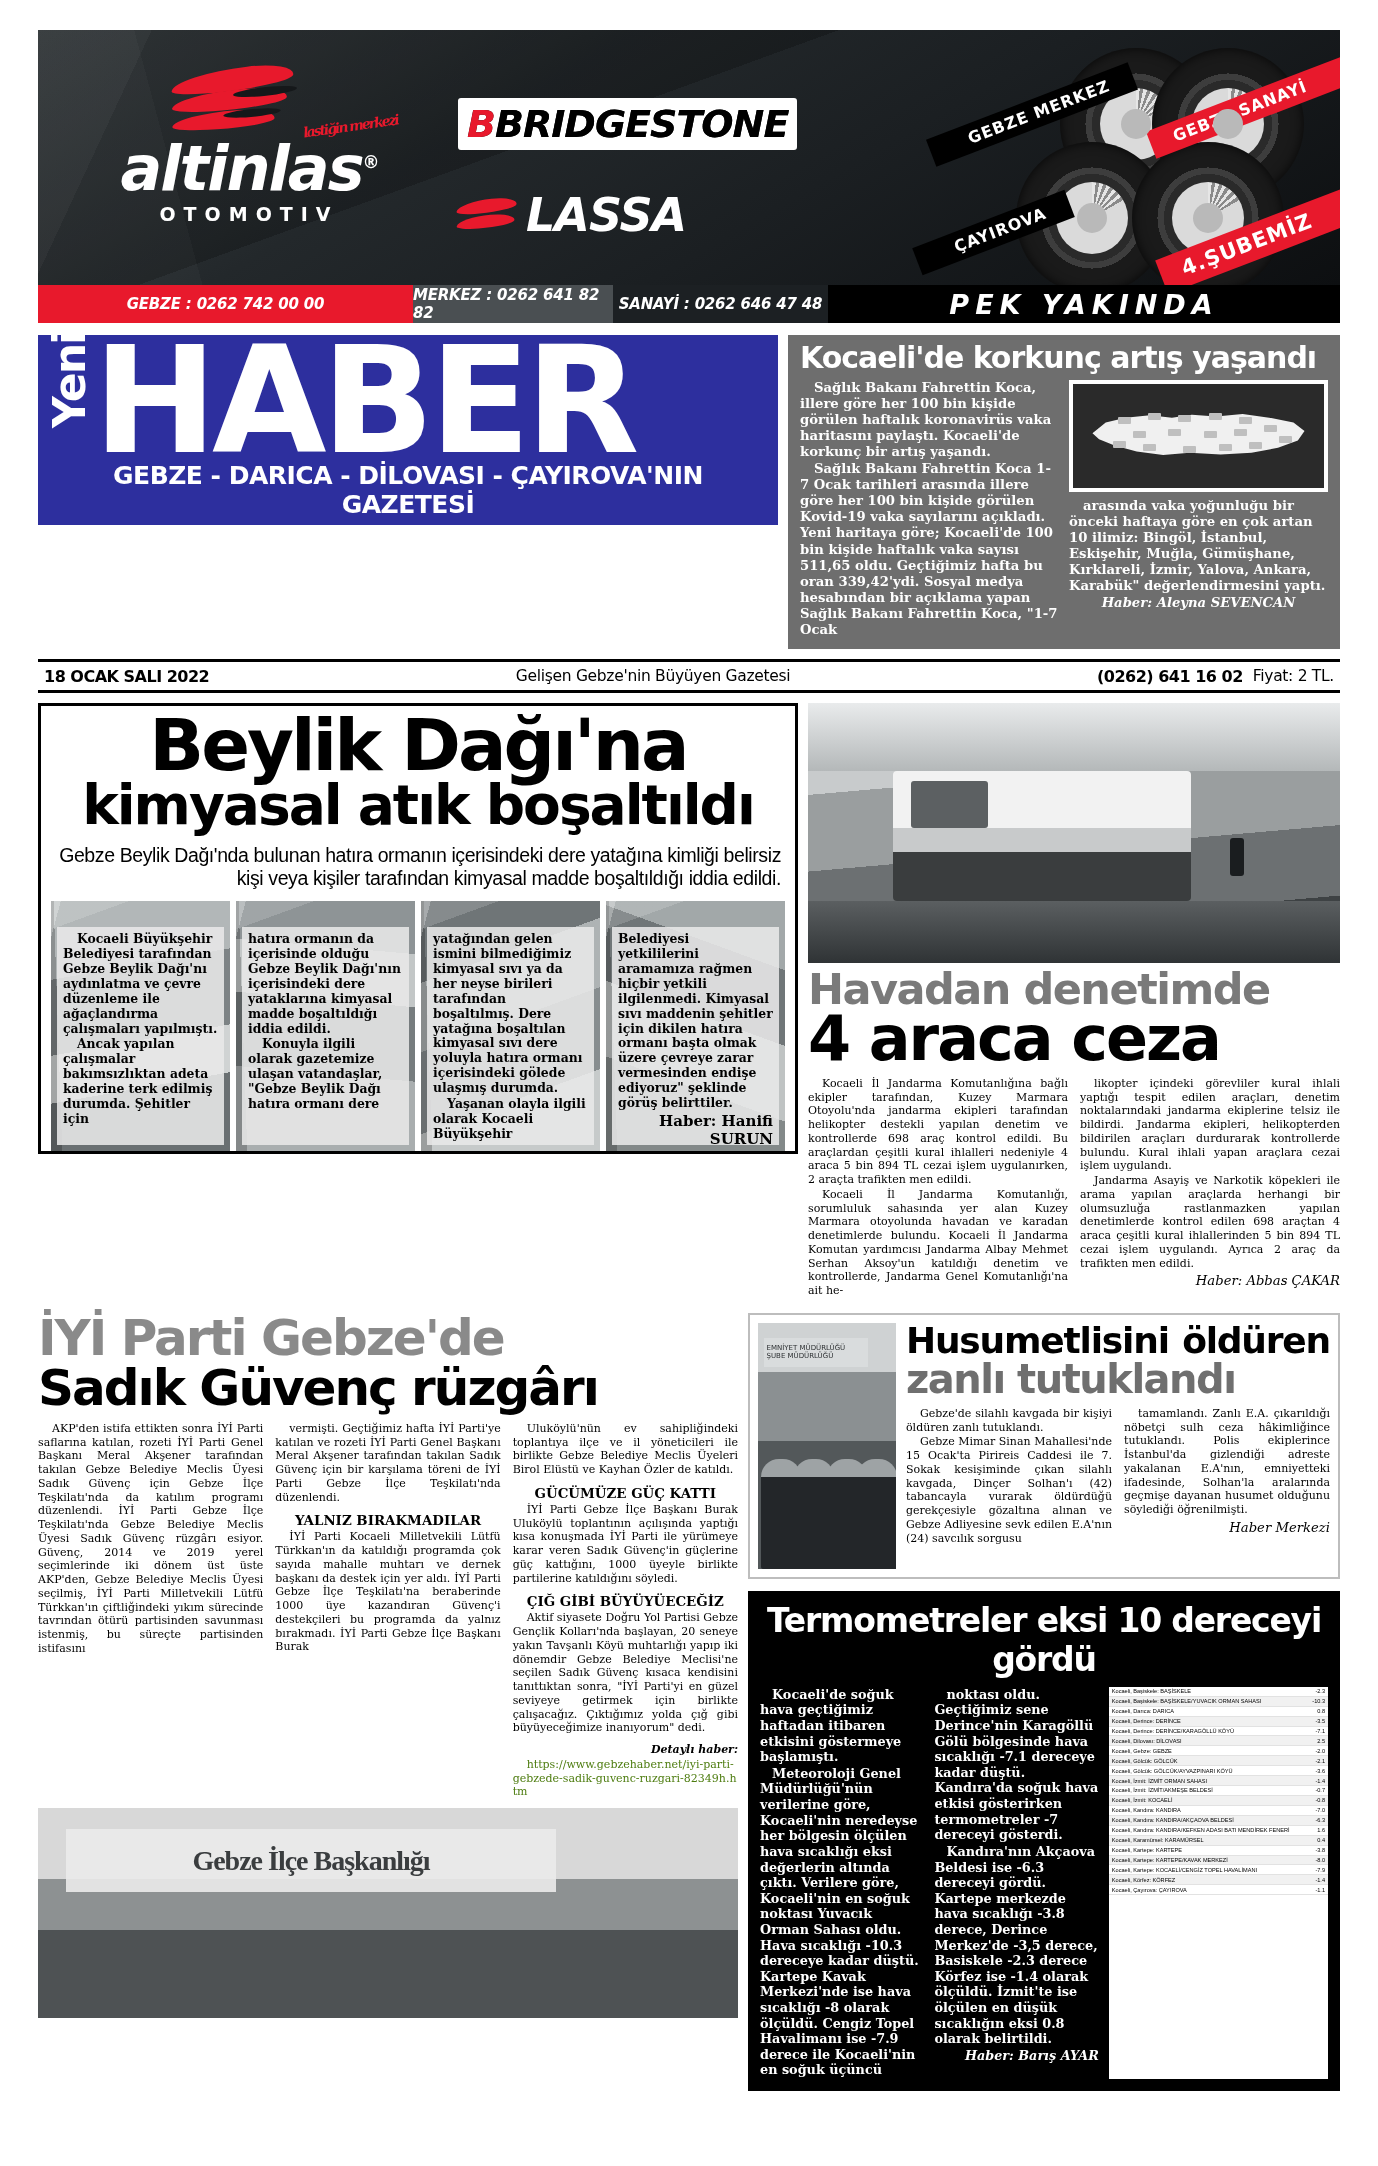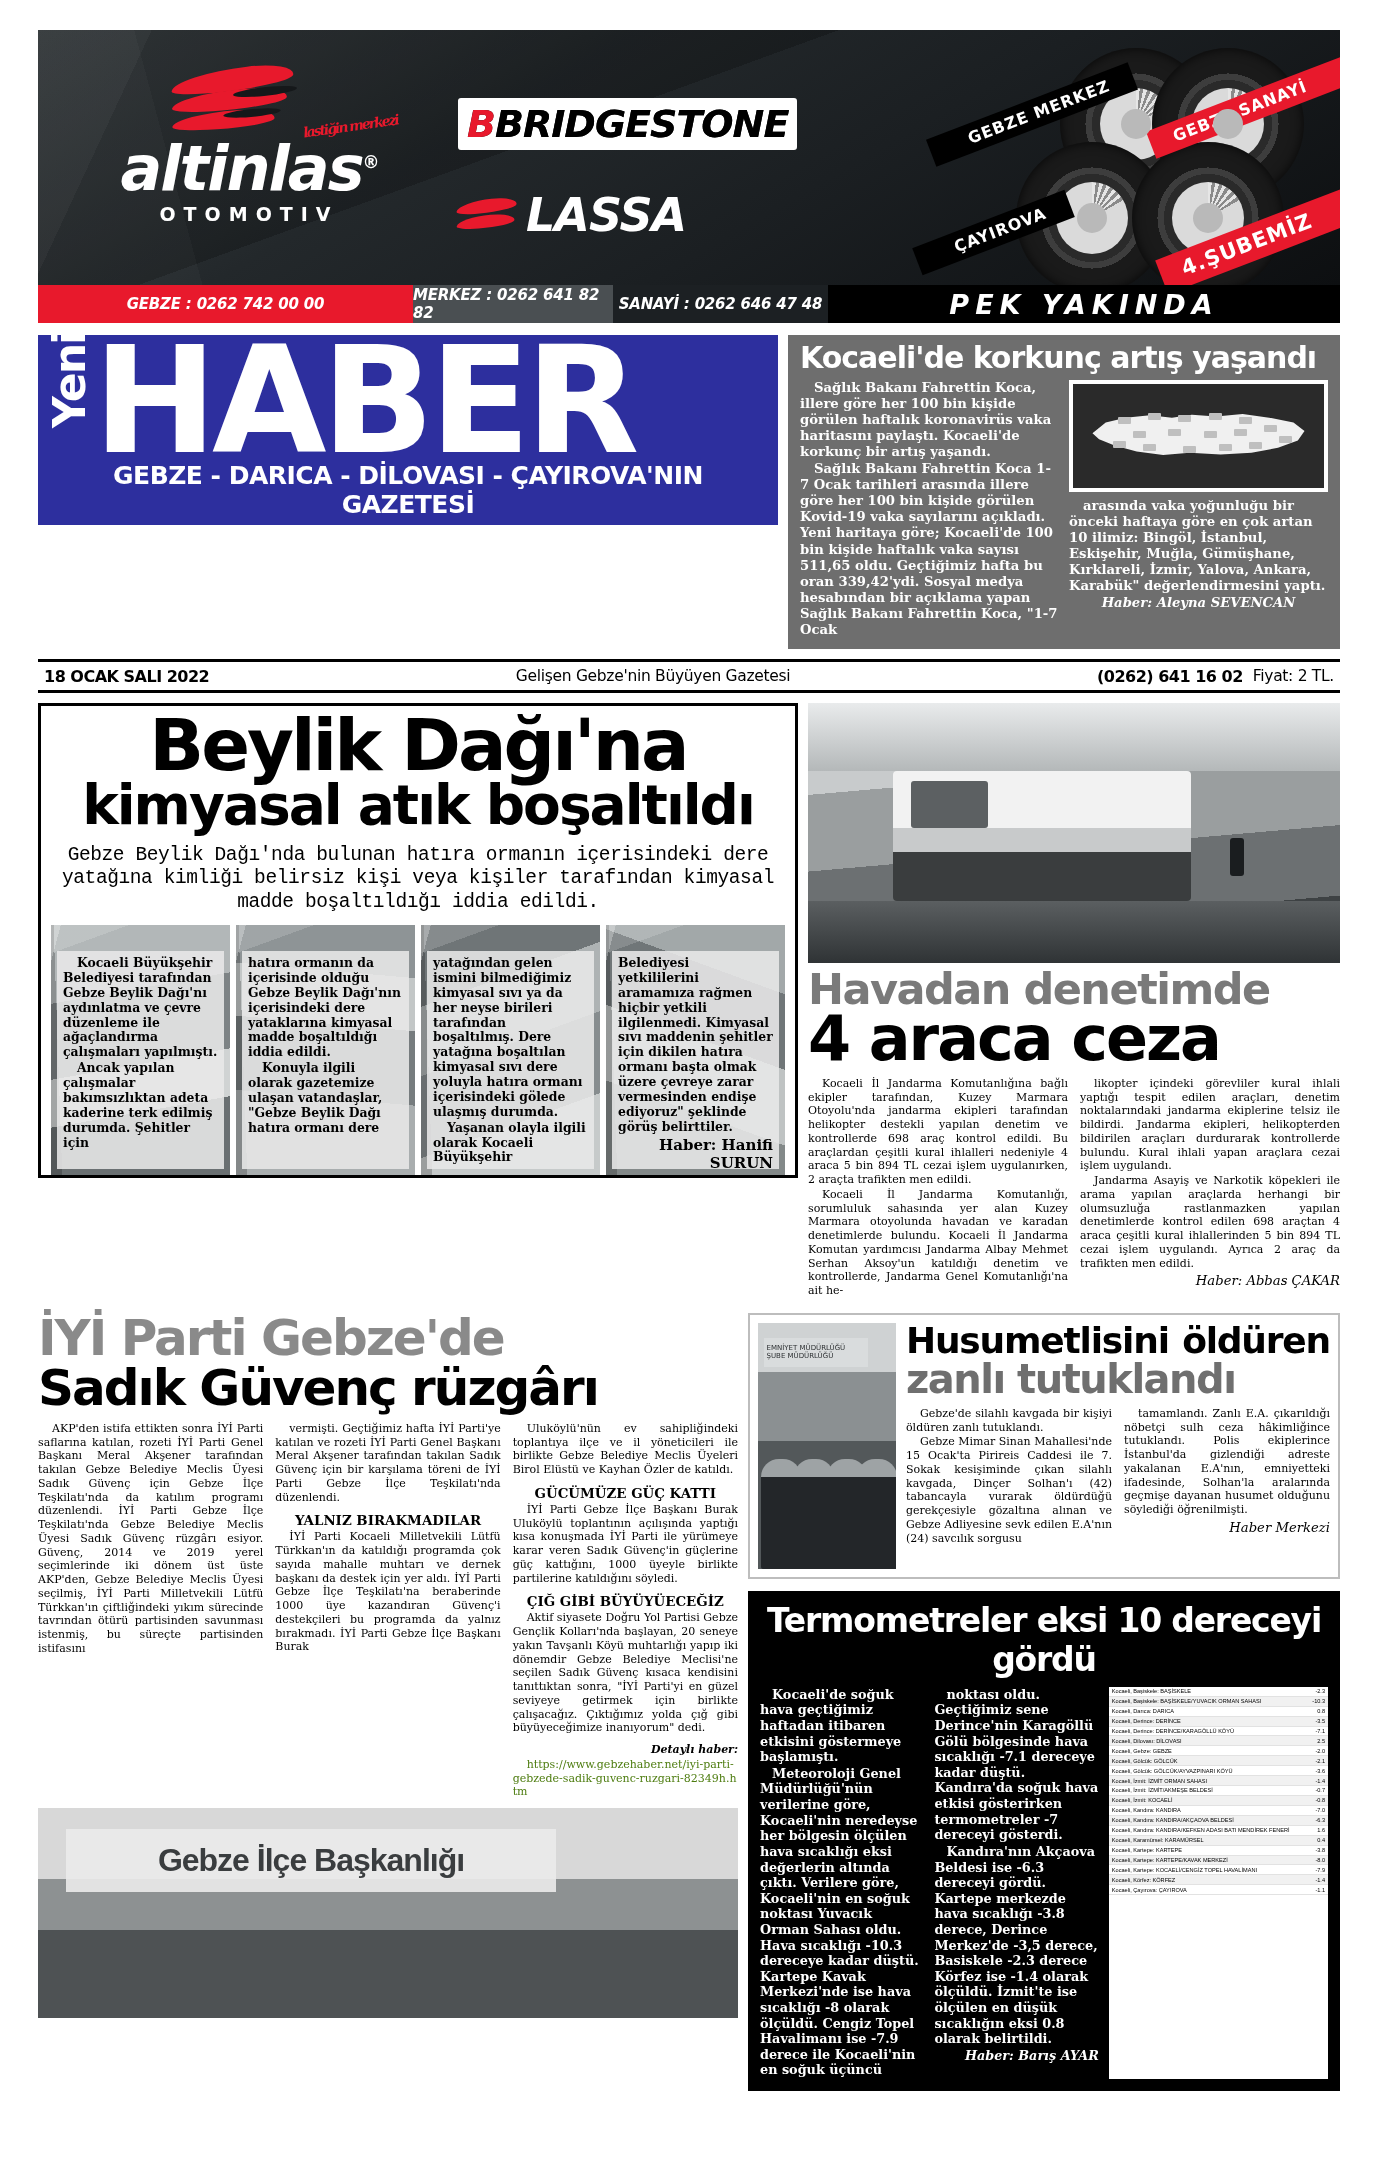--- a/index.html
+++ b/index.html
@@ -203,22 +203,22 @@
   .lead-box { border: 3px solid #000; padding: 8px 10px 0 10px; }
   .lead-h1 {
     font-family: "DejaVu Sans", sans-serif; font-weight: 700;
     font-size: 72px; line-height: 0.88; letter-spacing: -3px; text-align: center;
   }
   .lead-h2 {
     font-family: "DejaVu Sans", sans-serif; font-weight: 700;
     font-size: 55px; line-height: 0.95; letter-spacing: -2px; text-align: center; margin-top: 2px;
   }
   .lead-deck {
-    font-family: Liberation Mono, monospace; font-size: 19.5px; line-height: 1.22;
-    text-align: center; margin: 12px 4px 10px 4px; letter-spacing: -0.4px;
+    font-family: Liberation Sans, sans-serif; font-size: 19.5px; line-height: 1.22;
+    text-align: right; margin: 12px 4px 10px 4px; letter-spacing: -0.4px;
   }
   .photo-row { display: flex; gap: 6px; }
   .photo-cell { width: 25%; position: relative; height: 250px; overflow: hidden; }
   .ph {
     position: absolute; inset: 0;
     background: linear-gradient(178deg, #9aa0a2 0%, #6f7577 22%, #b9bdbd 45%, #8d9294 70%, #5d6264 100%);
   }
   .ph::after {
     content:''; position:absolute; inset:0;
     background-image:
@@ -310,21 +310,21 @@
   .iyi-photo {
     width: 100%; height: 210px; margin-top: 8px; position: relative; overflow: hidden;
     background: linear-gradient(180deg, #d8d8d8 0 34%, #8d9192 34% 58%, #4e5254 58% 100%);
   }
   .iyi-photo .banner-strip {
     position:absolute; left: 4%; top: 10%; width: 70%; height: 30%;
     background: rgba(235,235,235,0.9);
     display:flex; align-items:center; justify-content:center;
   }
   .iyi-photo .banner-strip span {
-    font-family:Liberation Sans, sans-serif; font-weight:700; font-size: 32px; color:#3a3d3f;
+    font-family:Liberation Serif, serif; font-weight:700; font-size: 28px; color:#3a3d3f;
     letter-spacing: -1px;
   }
   .iyi-photo .figs { position:absolute; left: 0; bottom: 0; width: 100%; height: 46%; }
 
   .husum-card { display: flex; gap: 10px; border: 2px solid #bdbdbd; padding: 8px; background:#fff; }
   .husum-photo {
     width: 138px; height: 246px; flex: none; position: relative; overflow: hidden;
     background: linear-gradient(180deg,#cfd2d3 0 20%, #8b9092 20% 48%, #53585a 48% 100%);
   }
   .husum-photo .sign {

